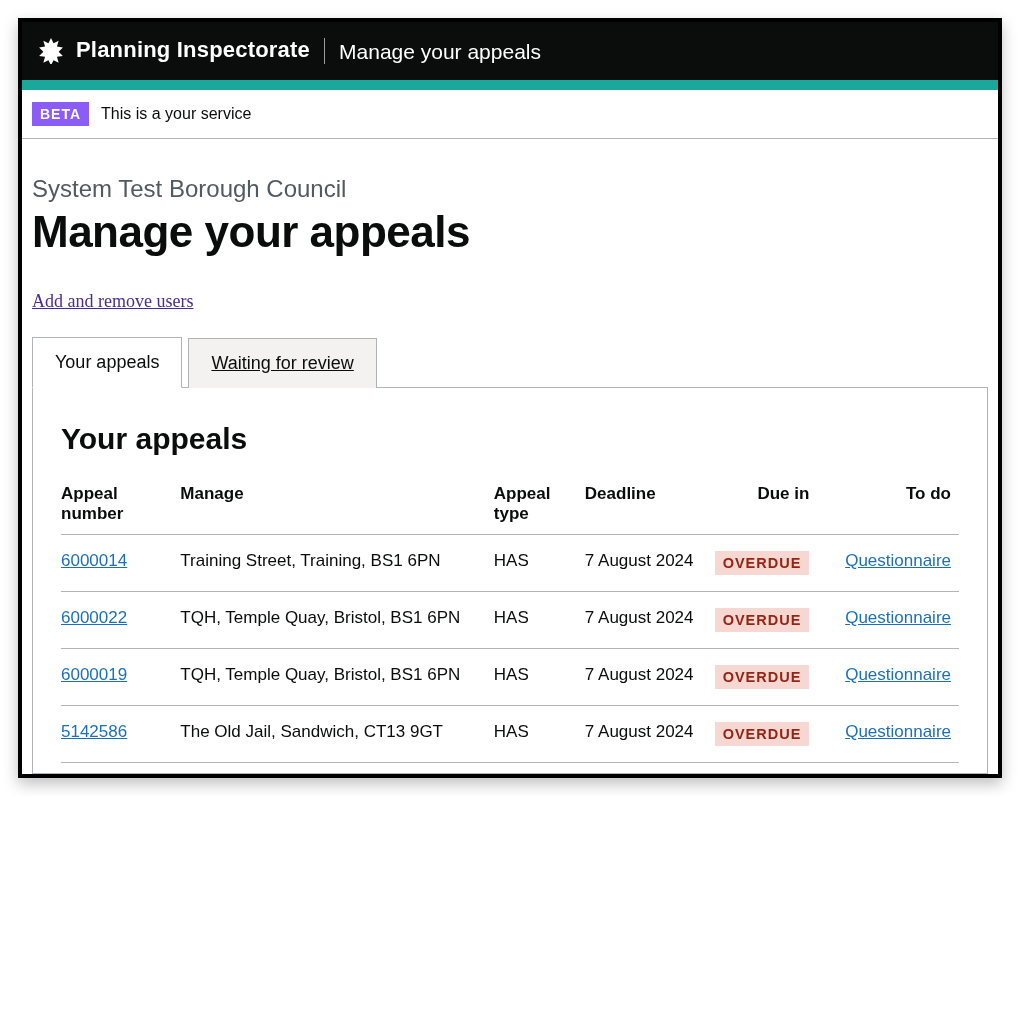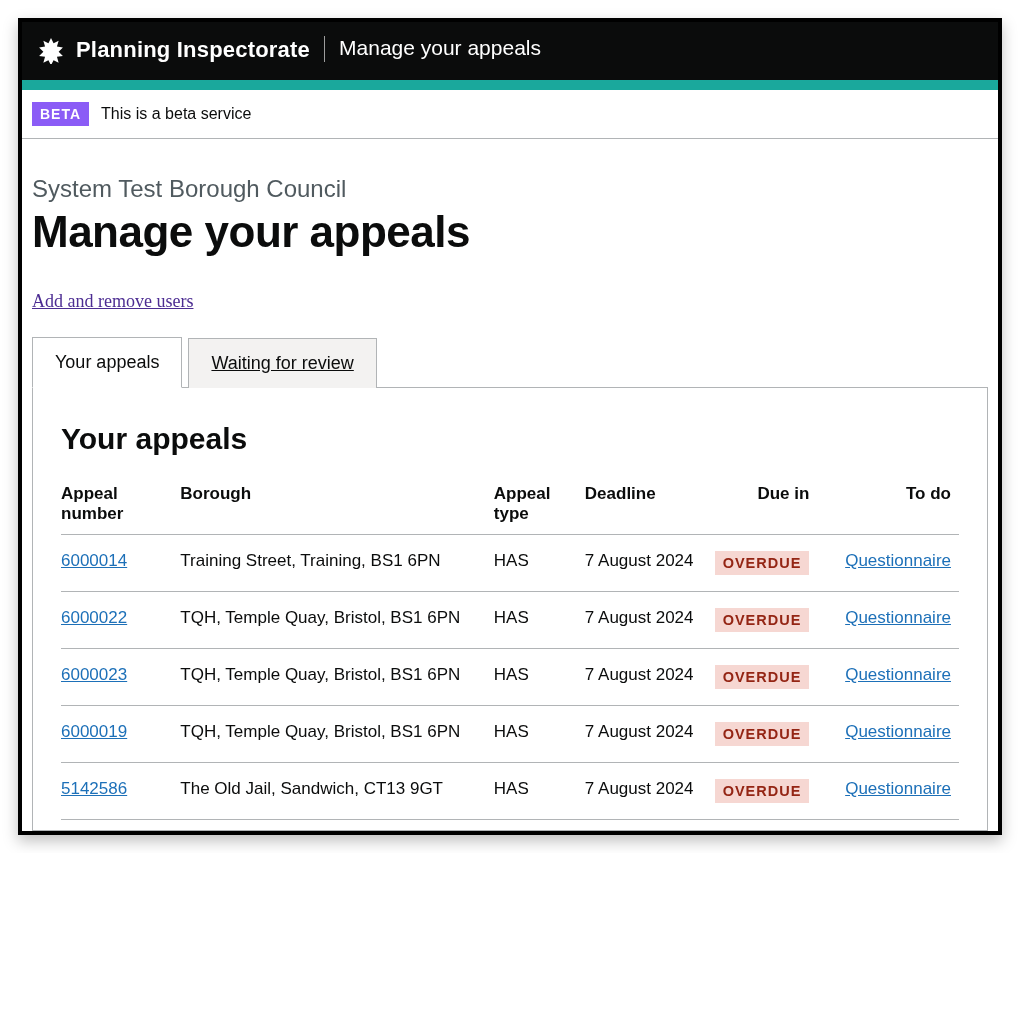--- a/index.html
+++ b/index.html
@@ -15,21 +15,21 @@
     border: 4px solid #000;
     box-shadow: 0 6px 14px rgba(0,0,0,0.25);
     background: #fff;
     overflow: hidden;
   }
   
   .gov-header {
     background: #0b0c0c;
     color: #fff;
     display: flex;
-    align-items: flex-start;
+    align-items: flex-end;
     padding: 14px 22px 16px 12px;
   }
   .crown-wrap {
     display: flex;
     align-items: center;
   }
   .crown-icon {
     width: 34px;
     height: 28px;
     margin-right: 8px;
@@ -198,42 +198,42 @@
       <span class="product-name">Planning Inspectorate</span>
     </div>
     <div class="header-divider"></div>
     <a class="service-name">Manage your appeals</a>
   </div>
 
   <div class="teal-bar"></div>
 
   <div class="phase-banner">
     <span class="beta-tag">BETA</span>
-    <span class="phase-text">This is a beta service</span>
+    <span class="phase-text">This is a your service</span>
   </div>
 
   <div class="main">
     <div class="caption">System Test Borough Council</div>
     <h1 class="page-title">Manage your appeals</h1>
 
     <a class="button-link">Add and remove users</a>
 
     <div class="tabs">
       <div class="tab selected">Your appeals</div>
       <div class="tab">Waiting for review</div>
     </div>
 
     <div class="tab-panel">
       <h2 class="panel-heading">Your appeals</h2>
 
       <table class="appeals">
         <thead>
           <tr>
             <th class="col-number">Appeal number</th>
-            <th class="col-address">Borough</th>
+            <th class="col-address">Manage</th>
             <th class="col-type">Appeal type</th>
             <th class="col-deadline">Deadline</th>
             <th class="col-due right">Due in</th>
             <th class="col-todo right">To do</th>
           </tr>
         </thead>
         <tbody id="appeals-body">
             <tr>
               <td><a class="link">6000014</a></td>
               <td>Training Street, Training, BS1 6PN</td>
@@ -244,28 +244,20 @@
             </tr>
             <tr>
               <td><a class="link">6000022</a></td>
               <td>TQH, Temple Quay, Bristol, BS1 6PN</td>
               <td>HAS</td>
               <td>7 August 2024</td>
               <td class="right"><span class="tag-overdue">OVERDUE</span></td>
               <td class="right"><a class="link">Questionnaire</a></td>
             </tr>
             <tr>
-              <td><a class="link">6000023</a></td>
-              <td>TQH, Temple Quay, Bristol, BS1 6PN</td>
-              <td>HAS</td>
-              <td>7 August 2024</td>
-              <td class="right"><span class="tag-overdue">OVERDUE</span></td>
-              <td class="right"><a class="link">Questionnaire</a></td>
-            </tr>
-            <tr>
               <td><a class="link">6000019</a></td>
               <td>TQH, Temple Quay, Bristol, BS1 6PN</td>
               <td>HAS</td>
               <td>7 August 2024</td>
               <td class="right"><span class="tag-overdue">OVERDUE</span></td>
               <td class="right"><a class="link">Questionnaire</a></td>
             </tr>
             <tr>
               <td><a class="link">5142586</a></td>
               <td>The Old Jail, Sandwich, CT13 9GT</td>

